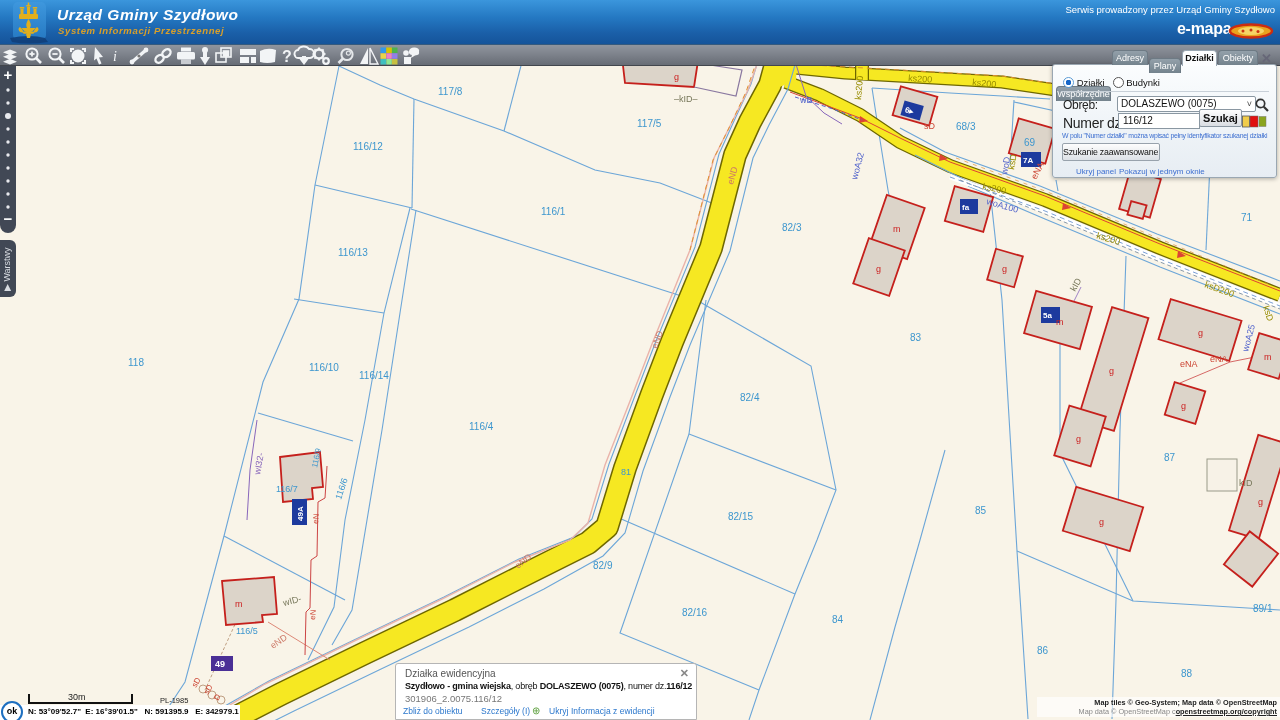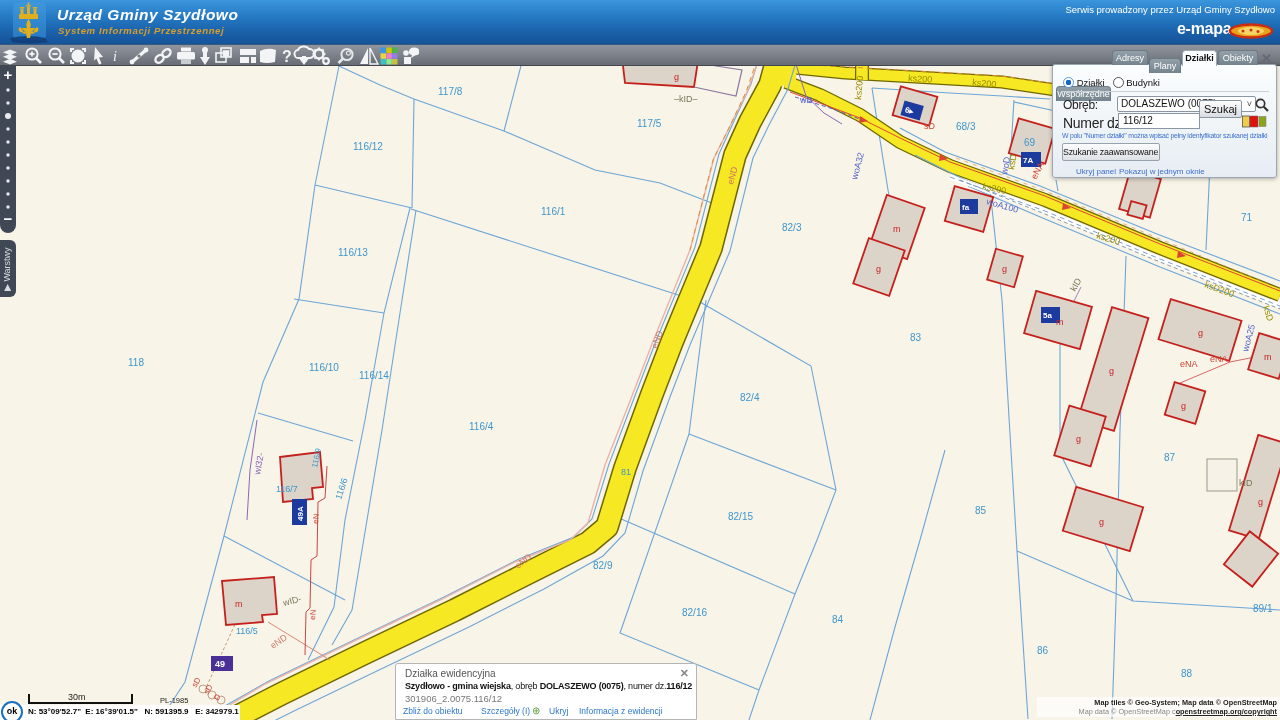--- a/index.html
+++ b/index.html
@@ -32,21 +32,21 @@
   font-size:9px;text-align:center;line-height:15px;box-sizing:border-box;}
 .tab.active{background:#fdfeff;color:#111;font-weight:bold;height:16px;border-color:#9aa7b2;}
 #panel .x{position:absolute;right:4px;top:-14px;color:#667;font-size:13px;font-weight:bold;}
 .prow{position:absolute;font-size:10.5px;color:#111;}
 .plabel{font-size:12px;color:#222;letter-spacing:-0.3px;}
 .obr{position:absolute;left:64px;top:31px;width:131px;height:14px;font-size:10px;line-height:14px;
   border:1px solid #8a97a2;background:#fff;padding:0 3px;border-radius:2px;color:#111;}
 .obr .chev{position:absolute;right:3px;top:0;color:#444;font-size:9px;}
 .num{position:absolute;left:65px;top:48px;width:72px;height:14px;font-size:10px;line-height:14px;
   background:#fff;border:1px solid #8a97a2;padding:0 4px;color:#111;}
-.szukaj{position:absolute;left:146px;top:35px;width:41px;height:16px;font-size:11px;font-weight:normal;
+.szukaj{position:absolute;left:146px;top:44px;width:41px;height:16px;font-size:11px;font-weight:bold;
   background:linear-gradient(180deg,#fdfdfd,#d9dde2);border:1px solid #8a97a2;border-radius:2px;
   text-align:center;line-height:16px;color:#111;}
 .hint{position:absolute;left:9px;top:67px;width:216px;font-size:6.9px;color:#3d6fd0;white-space:nowrap;letter-spacing:-0.25px;}
 .advbtn{position:absolute;left:9px;top:78px;width:96px;height:16px;font-size:8.8px;letter-spacing:-0.2px;white-space:nowrap;
   background:linear-gradient(180deg,#fdfdfd,#dde1e6);border:1px solid #98a2ac;border-radius:2px;
   line-height:16px;color:#111;}
 .plinks{position:absolute;left:5px;top:102px;font-size:8px;color:#3d6fd0;white-space:nowrap;}
 #popup{position:absolute;left:395px;top:663px;width:302px;height:57px;background:#fff;
   border:1px solid #b5b5b5;border-radius:3px 3px 0 0;box-sizing:border-box;font-size:10px;}
 #coordbar{position:absolute;left:0px;top:705px;width:240px;height:15px;background:#fff;}
@@ -467,21 +467,21 @@
 <div id="popup">
   <div style="position:absolute;left:9px;top:4px;color:#555;font-size:10px;">Działka ewidencyjna</div>
   <div style="position:absolute;right:7px;top:3px;color:#888;font-size:11px;font-weight:bold;">✕</div>
   <div style="position:absolute;left:9px;top:17px;color:#111;font-size:9px;white-space:nowrap;letter-spacing:-0.2px;"><b>Szydłowo - gmina wiejska</b>, obręb <b>DOLASZEWO (0075)</b>, numer dz.<b>116/12</b></div>
   <div style="position:absolute;left:9px;top:29px;color:#777;font-size:9.5px;">301906_2.0075.116/12</div>
   <div style="position:absolute;left:0;top:42px;color:#2b77cc;font-size:8.5px;white-space:nowrap;width:100%;">
   <span style="position:absolute;left:7px;">Zbliż do obiektu</span>
   <span style="position:absolute;left:85px;">Szczegóły (I)</span>
   <span style="position:absolute;left:136px;color:#5a9e3a;font-size:10px;top:-1px;">⊕</span>
   <span style="position:absolute;left:153px;">Ukryj</span>
-  <span style="position:absolute;left:183px;">Informacja z ewidencji</span>
+  <span style="position:absolute;left:175px;">Informacja z ewidencji</span>
 </div>
 </div>
 <div id="coordbar"></div>
 <div id="okbtn">ok</div>
 <div id="coords">N: 53°09'52.7"&nbsp;&nbsp;E: 16°39'01.5"&nbsp;&nbsp;&nbsp;N: 591395.9&nbsp;&nbsp;&nbsp;E: 342979.1</div>
 <svg id="scalebar" width="110" height="12" style="position:absolute;left:28px;top:693px;">
   <text x="40" y="7" font-size="9" fill="#222" font-family="Liberation Sans">30m</text>
   <path d="M1,1 L1,10 L104,10 L104,1" fill="none" stroke="#111" stroke-width="2"></path>
 </svg>
 <div id="plcode">PL-1985</div>

